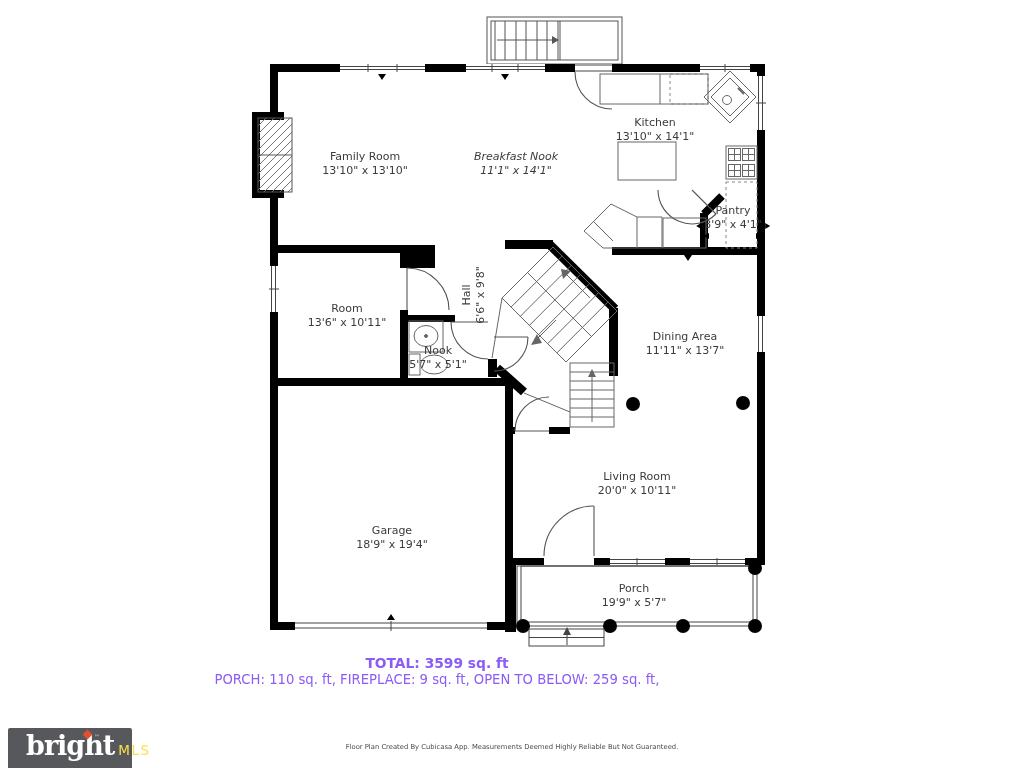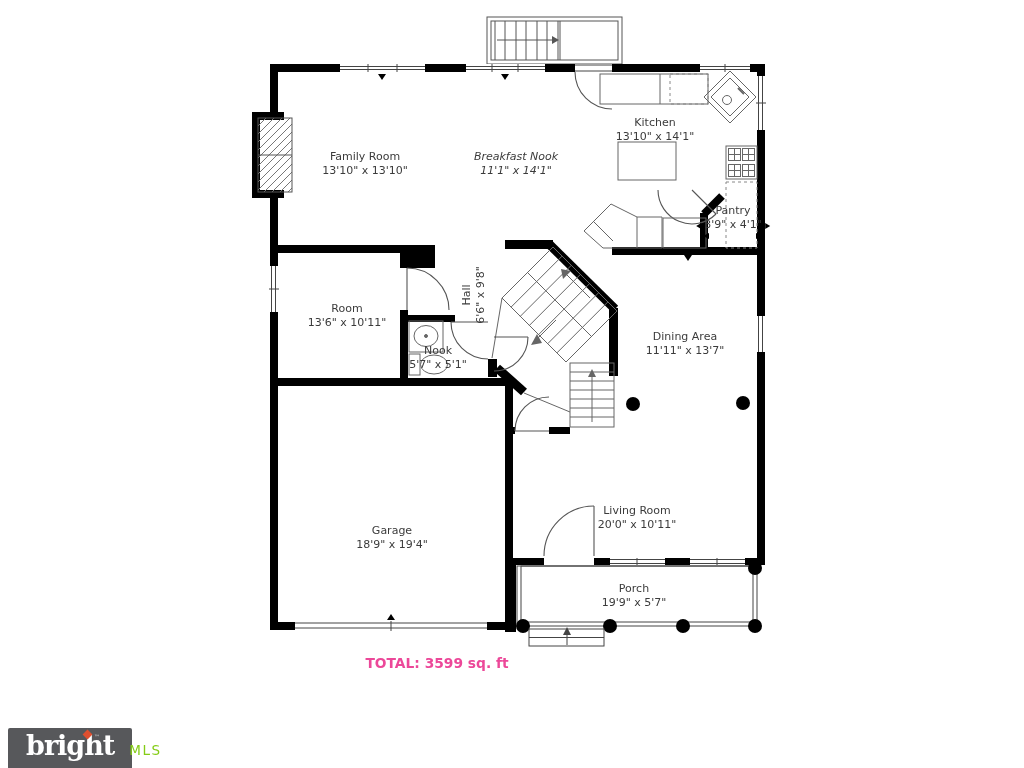--- a/index.html
+++ b/index.html
@@ -10,33 +10,33 @@
               font-size:11px;line-height:14px;color:#3b3b3b;white-space:nowrap;}
   .room-label .name{display:block;}
   .room-label .dims{display:block;}
   .room-label.rotated{transform:translate(-50%,-50%) rotate(-90deg);}
   .dim-arrows{position:relative;}
   .dim-arrows::before,.dim-arrows::after{content:"";position:absolute;top:5px;
       border-top:3px solid transparent;border-bottom:3px solid transparent;}
   .dim-arrows::before{left:-8px;border-right:5px solid #000;}
   .dim-arrows::after{right:-8px;border-left:5px solid #000;}
   .summary{position:absolute;top:656px;left:0;width:874px;text-align:center;
-           color:#ec4899;font-size:13.2px;line-height:15px;}
+           color:#8b5cf6;font-size:13.2px;line-height:15px;}
   .summary .total{font-weight:bold;font-size:13.8px;display:block;margin-bottom:1px;}
   .summary span{display:block;}
   .disclaimer{position:absolute;top:743px;left:0;width:1024px;text-align:center;
               font-size:6.8px;color:#4a4a4a;}
   .logo{position:absolute;left:8px;top:728px;width:124px;height:52px;background:#57585b;
         border-radius:2px;display:flex;align-items:baseline;padding:0 0 0 18px;box-sizing:border-box;}
   .logo .brand{font-family:"DejaVu Serif","Liberation Serif",serif;font-weight:600;
         font-size:27px;line-height:36px;color:#ffffff;letter-spacing:-1px;}
   .logo .tm{position:absolute;left:86px;top:5px;font-size:6px;color:#d8d8d8;}
   .logo .flame{position:absolute;left:76px;top:3px;width:7px;height:7px;background:#e04f2f;
         transform:rotate(45deg);}
-  .logo .mls{font-size:13.5px;color:#84cc16;letter-spacing:1.5px;margin-left:15px;}
+  .logo .mls{font-size:13.5px;color:#fde047;letter-spacing:1.5px;margin-left:4px;}
 </style>
 </head>
 <body>
 
 <div class="page">
 
   <svg class="plan-svg" width="1024" height="768" viewBox="0 0 1024 768">
     <defs>
       <pattern id="hatch" width="8" height="8" patternUnits="userSpaceOnUse">
         <path d="M0,8 L8,0" stroke="#777" stroke-width="1" fill="none"></path>
@@ -311,33 +311,35 @@
     <span class="dims">6'6" x 9'8"</span>
   </div>
   <div class="room-label" style="left:685px;top:336px;margin-top:8px;">
     <span class="name">Dining Area</span>
     <span class="dims">11'11" x 13'7"</span>
   </div>
   <div class="room-label" style="left:392px;top:512px;margin-top:26px;">
     <span class="name">Garage</span>
     <span class="dims">18'9" x 19'4"</span>
   </div>
-  <div class="room-label" style="left:637px;top:518px;">
+  <div class="room-label" style="left:637px;top:484px;">
     <span class="name">Living Room</span>
     <span class="dims">20'0" x 10'11"</span>
   </div>
   <div class="room-label" style="left:634px;top:596px;">
     <span class="name">Porch</span>
     <span class="dims">19'9" x 5'7"</span>
   </div>
 
   <div class="summary">
     <span class="total">TOTAL: 3599 sq. ft</span>
-  </div>
-
+    <span>PORCH: 110 sq. ft, FIREPLACE: 9 sq. ft, OPEN TO BELOW: 259 sq. ft,</span>
+  </div>
+
+  <div class="disclaimer">Floor Plan Created By Cubicasa App. Measurements Deemed Highly Reliable But Not Guaranteed.</div>
 
   <div class="logo">
     <span class="brand">bright</span>
     <span class="flame"></span>
     <span class="tm">™</span>
     <span class="mls">MLS</span>
   </div>
 
 </div>
 

